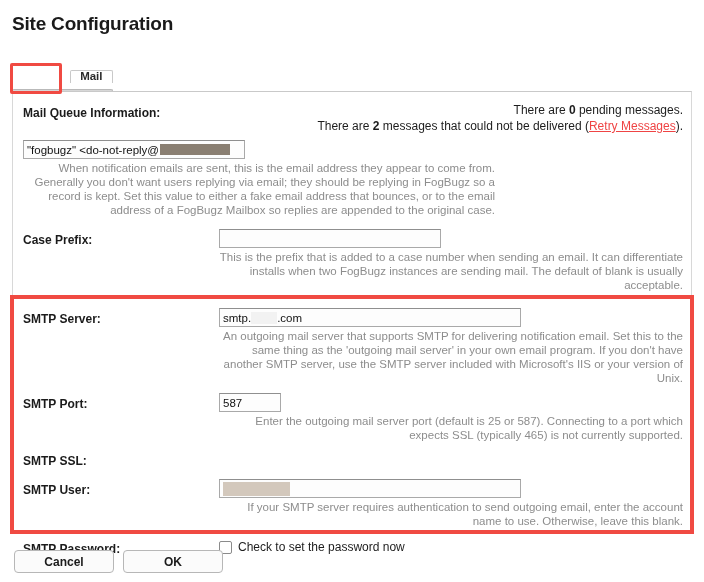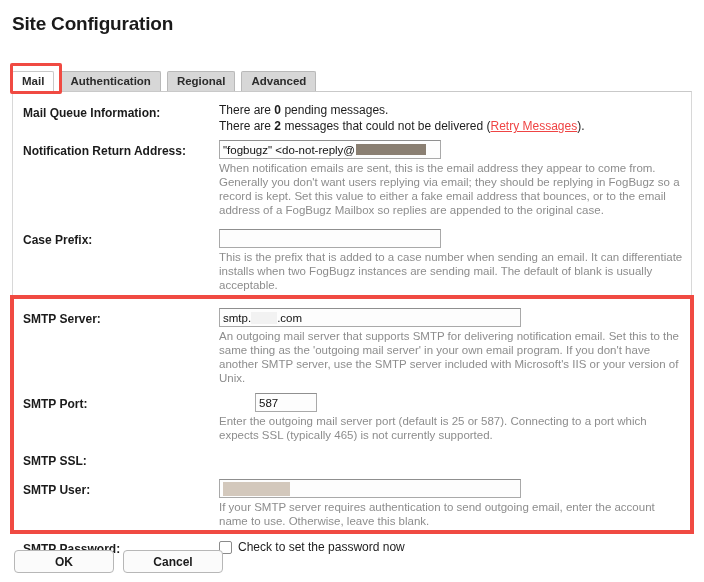--- a/index.html
+++ b/index.html
@@ -28,20 +28,21 @@
   }
 
   
   .tabstrip {
     position: absolute;
     left: 12px; top: 70px;
     height: 22px;
     display: flex;
     align-items: flex-end;
     gap: 6px;
+    flex-direction: column;
   }
   .tab {
     height: 21px;
     padding: 0 9px;
     display: flex;
     align-items: center;
     font-size: 11.5px;
     font-weight: bold;
     color: #2b2b2b;
     background: #d7d7d7;
@@ -96,20 +97,21 @@
     flex: 0 0 196px;
     font-size: 12px;
     font-weight: bold;
     color: #1b1b1b;
     padding-top: 3px;
     line-height: 16px;
   }
   .fld {
     flex: 1 1 auto;
     min-width: 0;
+    text-align: right;
   }
 
   
   .queue-line {
     font-size: 12px;
     color: #1d1d1d;
     line-height: 16px;
     white-space: nowrap;
   }
   .queue-line b { font-weight: bold; }
@@ -130,21 +132,21 @@
     align-items: center;
     padding: 0 3px;
     font-size: 11.5px;
     color: #111;
     overflow: hidden;
     white-space: nowrap;
   }
   .inp.w-notify { width: 222px; }
   .inp.w-prefix { width: 222px; }
   .inp.w-server { width: 302px; }
-  .inp.w-port   { width: 62px; margin-left: 36px; }
+  .inp.w-port   { width: 62px; }
   .inp.w-user   { width: 302px; }
 
   .redact-dark {
     display: inline-block;
     width: 70px; height: 11px;
     background: #8a7f72;
     vertical-align: middle;
     margin-left: 1px;
   }
   .redact-light {
@@ -276,21 +278,20 @@
           </div>
           <div class="queue-line">
             <span>There are </span><b>2</b><span> messages that could not be delivered (</span><span class="link">Retry Messages</span><span>).</span>
           </div>
         </div>
       </div>
 
       <div class="sp-6"></div>
 
       <div class="row">
-        <div class="lbl">Notification Return Address:</div>
         <div class="fld">
           <div class="inp w-notify">
             <span>"fogbugz" &lt;do-not-reply@</span>
               <span class="redact-dark"></span>
           </div>
           <div class="help">When notification emails are sent, this is the email address they appear to come from. Generally you don't want users replying via email; they should be replying in FogBugz so a record is kept. Set this value to either a fake email address that bounces, or to the email address of a FogBugz Mailbox so replies are appended to the original case.</div>
         </div>
       </div>
 
       <div class="sp-12"></div>
@@ -361,17 +362,17 @@
           </div>
         </div>
       </div>
 
     </div>
   </div>
 
   <div class="big-highlight"></div>
 
   <div class="buttons">
+    <div class="btn">Cancel</div>
     <div class="btn">OK</div>
-    <div class="btn">Cancel</div>
   </div>
 
 </div>
 
 </body></html>

